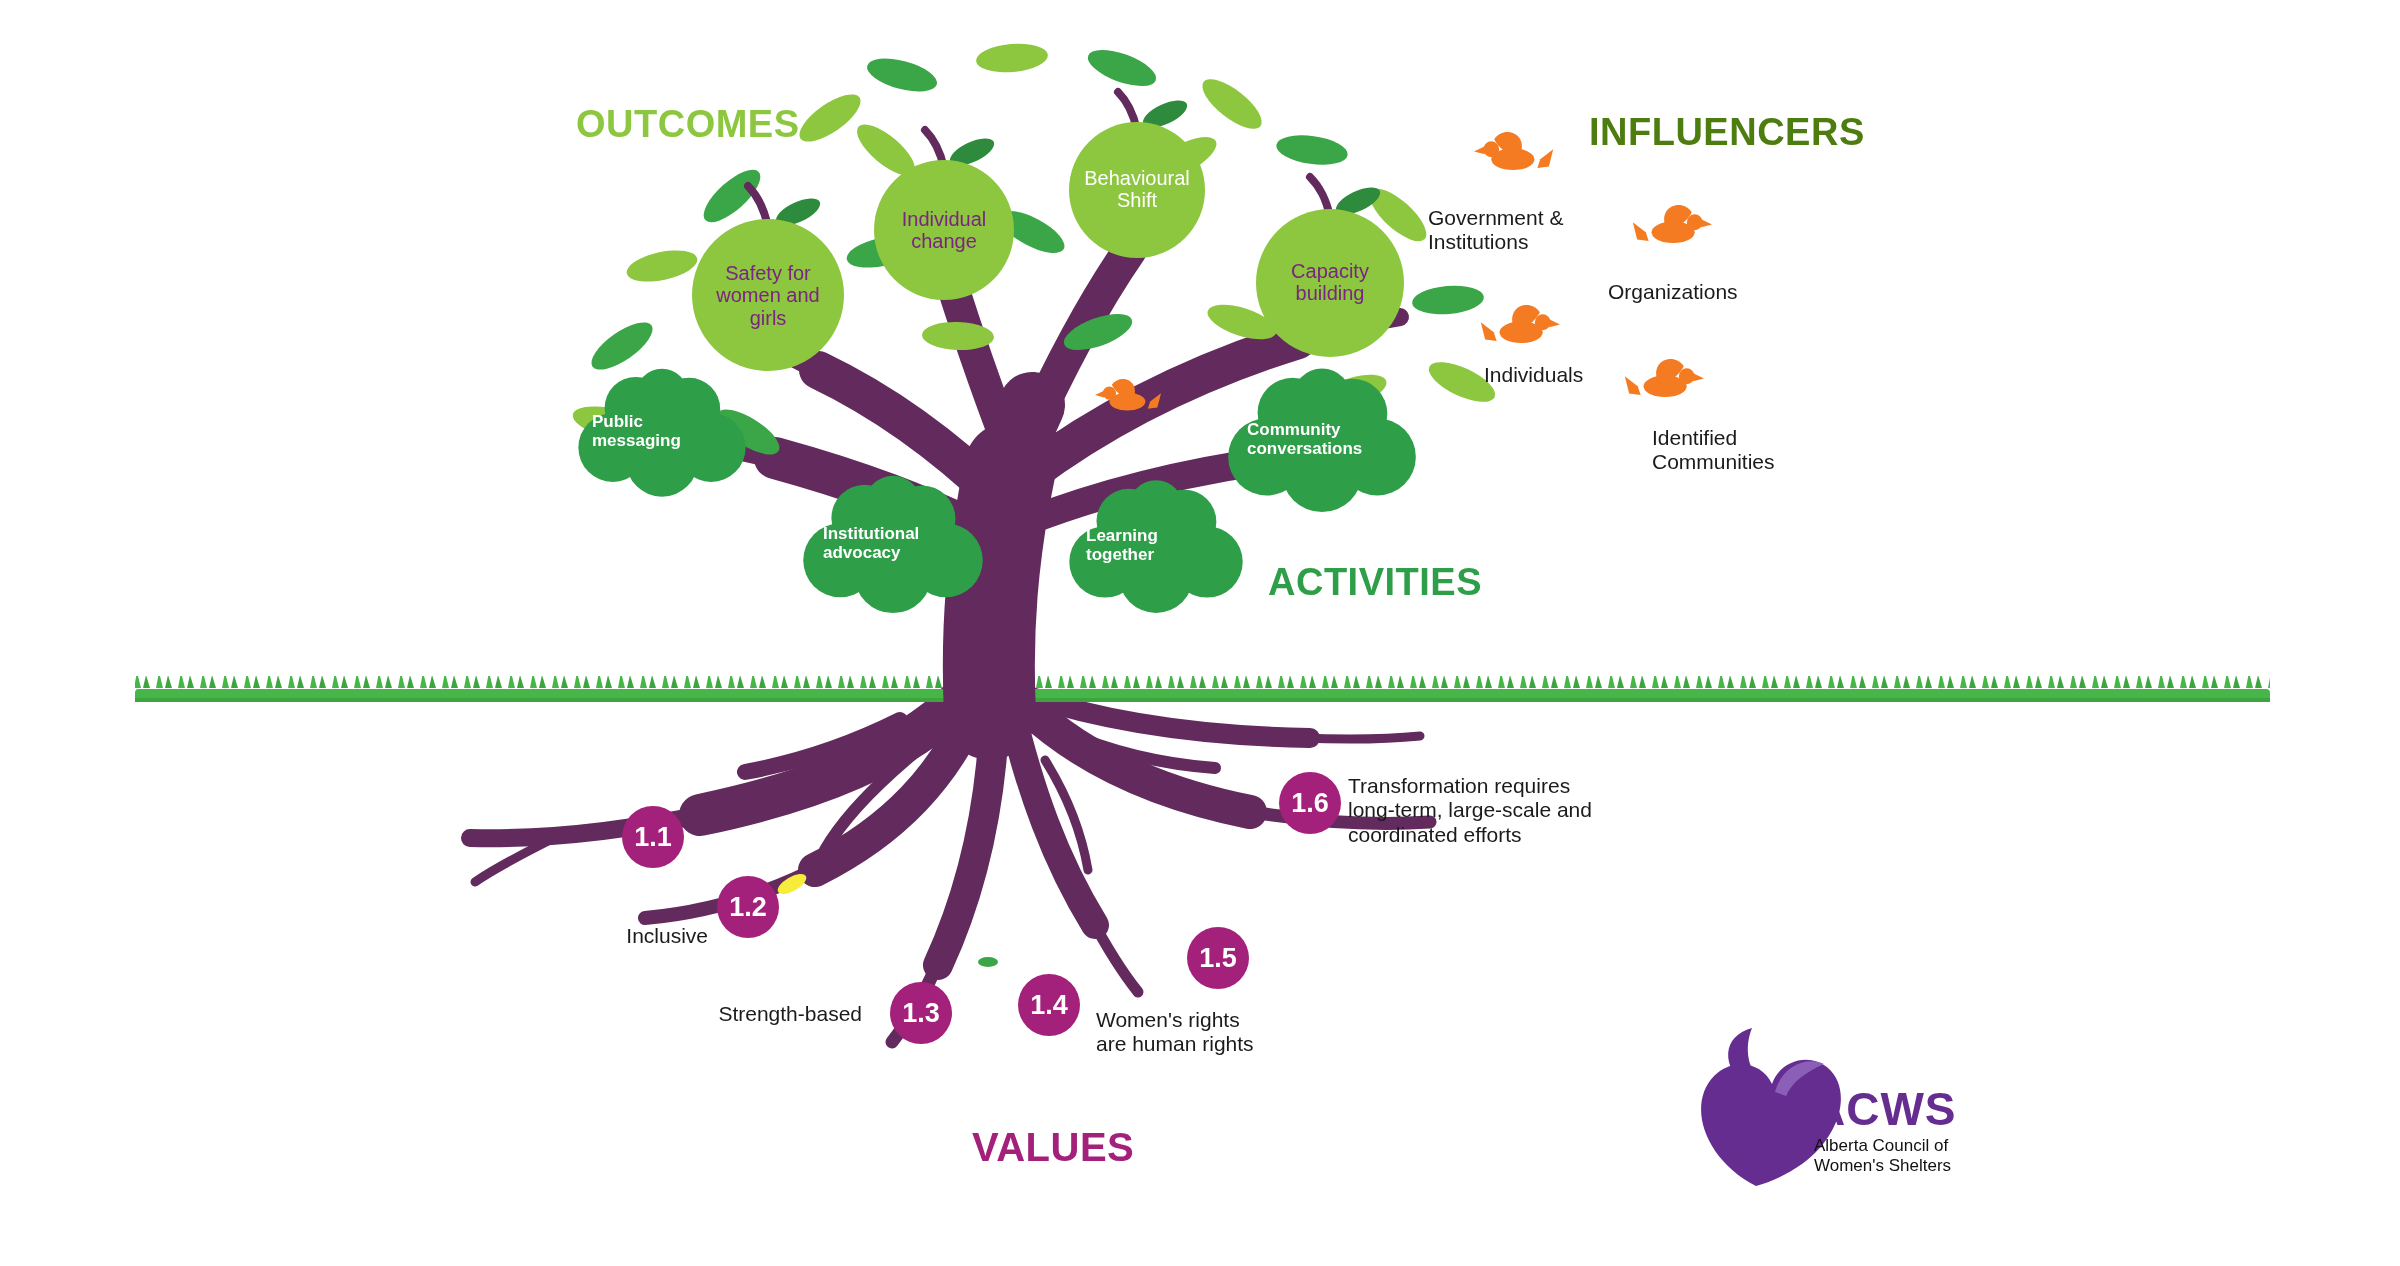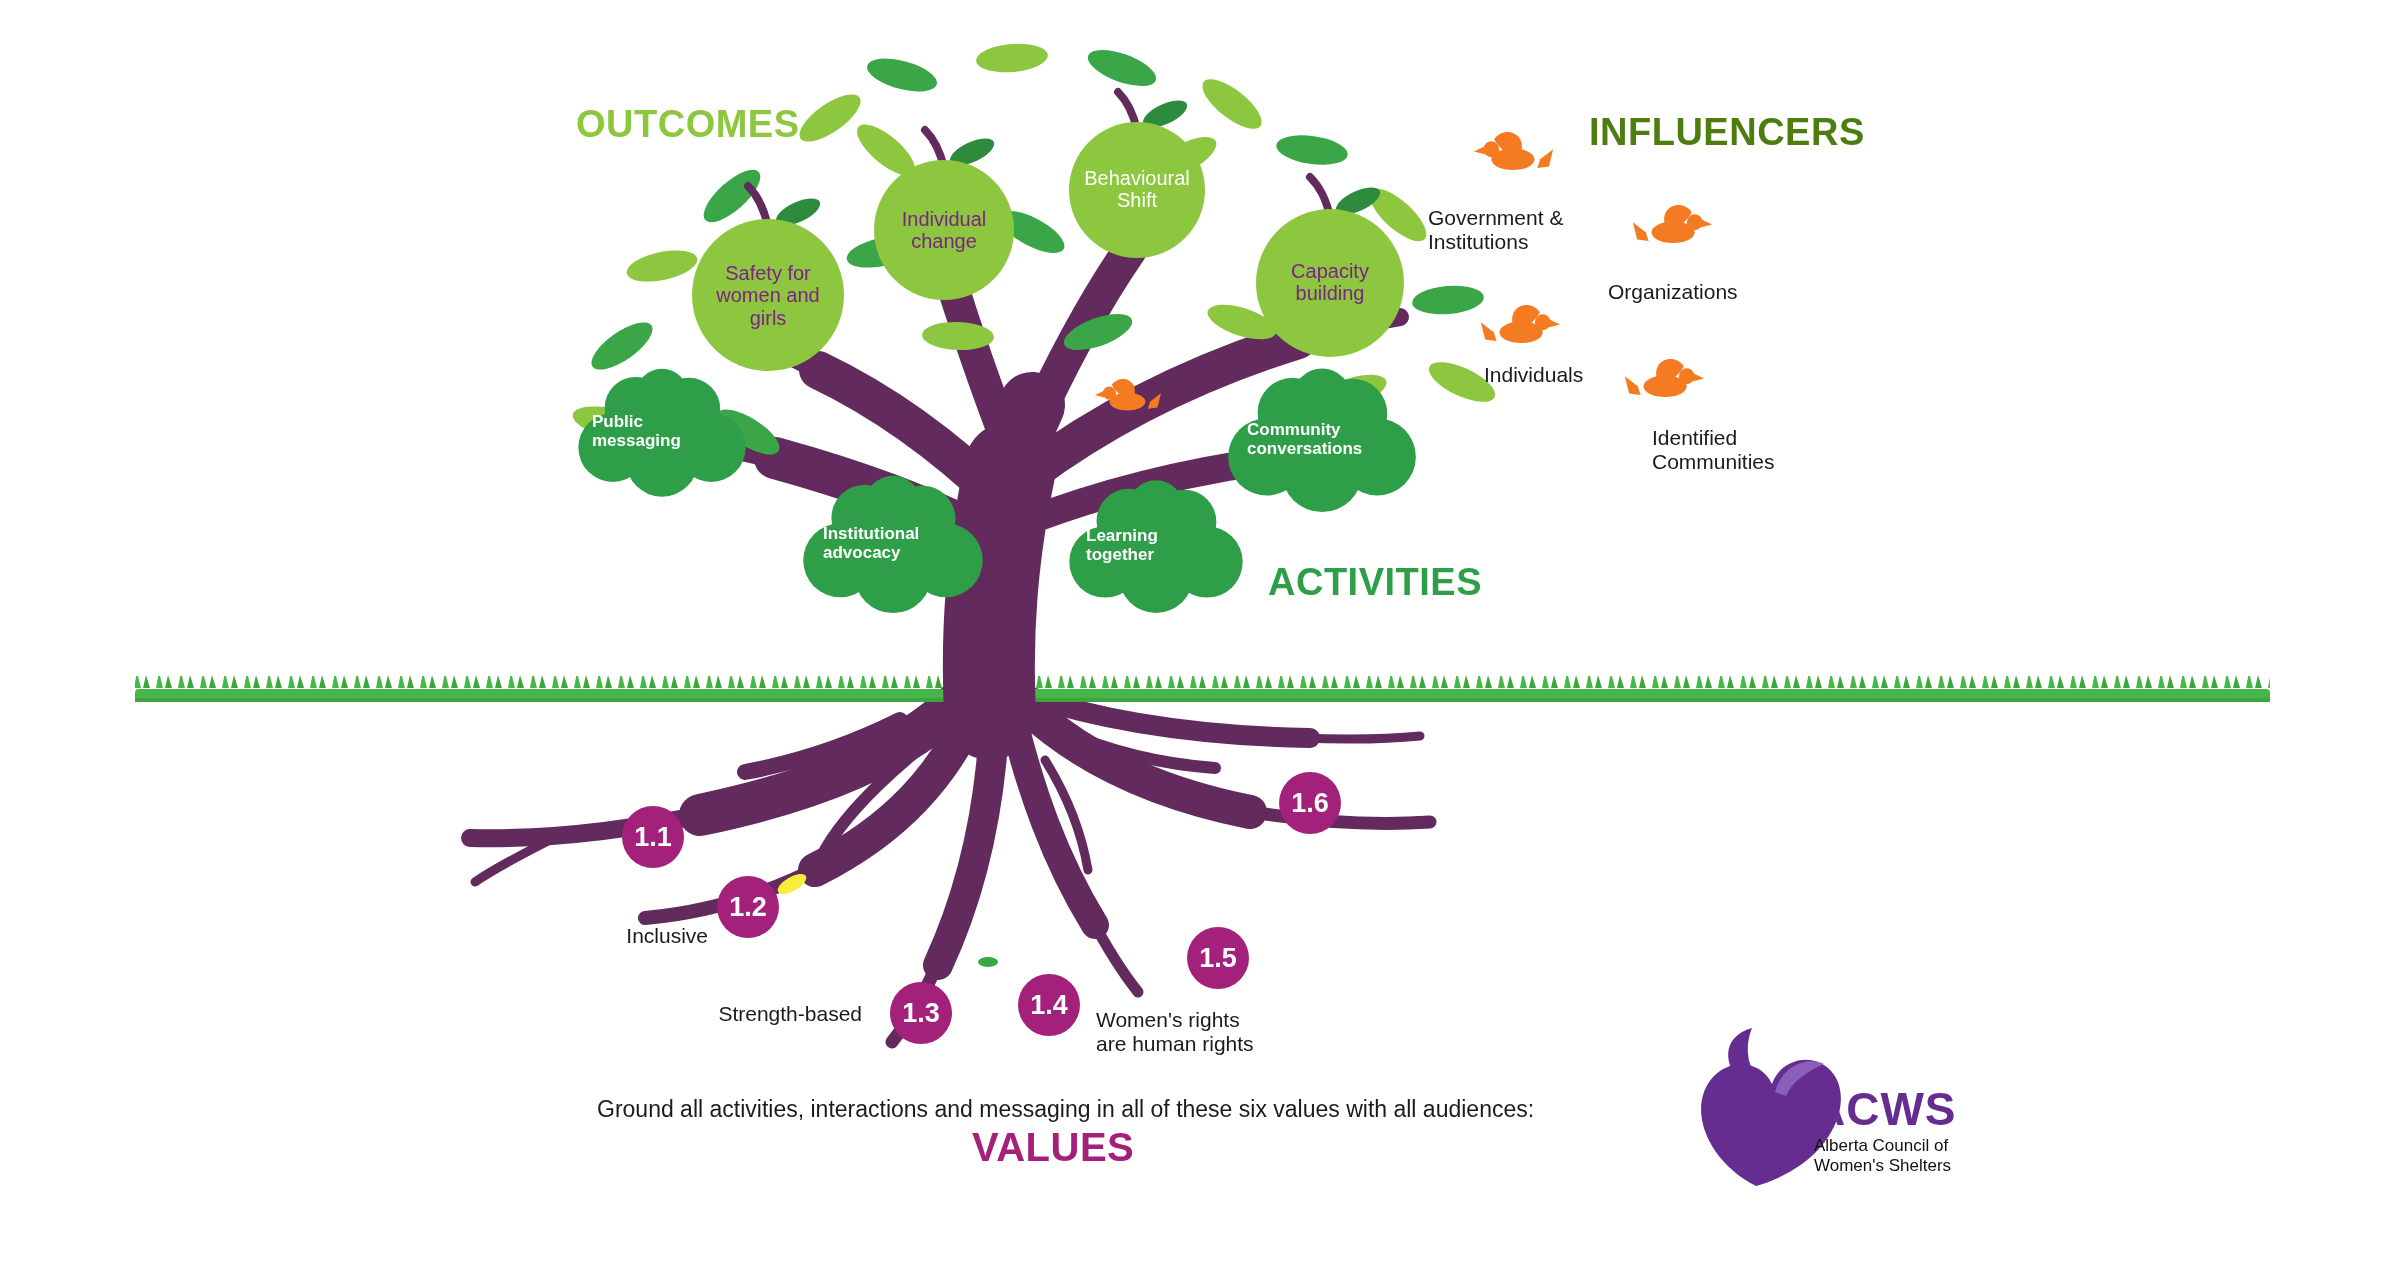--- a/index.html
+++ b/index.html
@@ -220,19 +220,19 @@
   <div class="vcircle" style="left:622px;top:806px;">1.1</div>
   <div class="vcircle" style="left:717px;top:876px;">1.2</div>
   <div class="vcircle" style="left:890px;top:982px;">1.3</div>
   <div class="vcircle" style="left:1018px;top:974px;">1.4</div>
   <div class="vcircle" style="left:1187px;top:927px;">1.5</div>
   <div class="vcircle" style="left:1279px;top:772px;">1.6</div>
 
   <div class="t val-label right" style="left:560px;top:924px;width:148px;">Inclusive</div>
   <div class="t val-label right" style="left:680px;top:1002px;width:182px;">Strength-based</div>
   <div class="t val-label" style="left:1096px;top:1008px;width:170px;">Women's rights are human rights</div>
-
-  <div class="t footer-note" style="left:597px;top:1096px;">Ground all activities, interactions and messaging in all of these six values with all audiences:</div>
+  <div class="t val-label" style="left:1348px;top:774px;width:260px;">Transformation requires long-term, large-scale and coordinated efforts</div>
+
 
   <div class="t acws" style="left:1812px;top:1086px;">ACWS</div>
   <div class="t acws-sub" style="left:1814px;top:1136px;width:160px;">Alberta Council of Women's Shelters</div>
 
 </div>
 
 </body></html>

